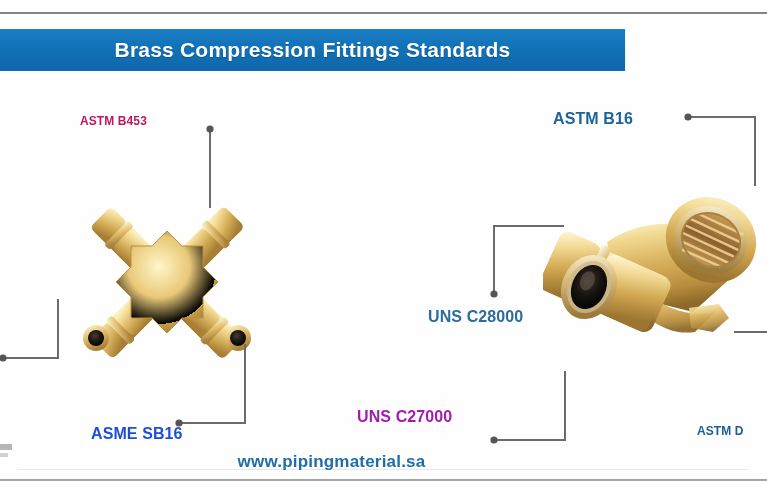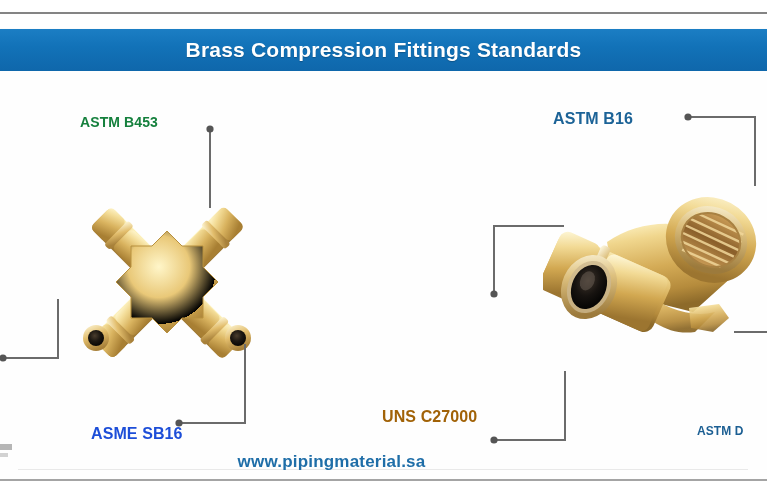--- a/index.html
+++ b/index.html
@@ -19,21 +19,21 @@
     background:#6e6e6e;opacity:.85;
   }
   
   .bottom-rule{
     position:absolute;left:0;top:479px;width:767px;height:2px;
     background:#9a9a9a;opacity:.9;
   }
 
   
   .banner{
-    position:absolute;left:0;top:29px;width:767px;height:42px;
+    position:absolute;left:0;top:29px;width:625px;height:42px;
     background:linear-gradient(180deg,#1b7ec4 0%,#1272b8 42%,#0f67ab 100%);
     box-shadow:0 1px 2px rgba(0,0,0,.18);
     display:flex;align-items:center;justify-content:center;
   }
   .banner-title{
     color:#ffffff;font-size:21px;font-weight:bold;letter-spacing:.2px;
     text-shadow:0 1px 1px rgba(0,0,0,.22);
     white-space:nowrap;
   }
 
@@ -45,25 +45,25 @@
   .faint-divider{
     position:absolute;left:18px;top:398px;width:730px;height:1px;
     background:#e9e9e9;
   }
 
   
   .label{
     position:absolute;font-weight:bold;white-space:nowrap;
     font-size:15.5px;letter-spacing:.1px;
   }
-  .lbl-astm-b453{left:80px;top:114px;color:#15803d;font-size:14px;}
+  .lbl-astm-b453{left:80px;top:114px;color:#be185d;font-size:12px;}
   .lbl-asme-sb16{left:91px;top:425px;color:#1d4ed8;font-size:16px;}
   .lbl-astm-b16{left:553px;top:110px;color:#1c6397;font-size:16px;text-align:right;}
   .lbl-uns-c28000{left:428px;top:308px;color:#2a6d9e;font-size:16px;}
-  .lbl-uns-c27000{left:382px;top:408px;color:#a16207;font-size:16px;}
+  .lbl-uns-c27000{left:357px;top:408px;color:#a21caf;font-size:16px;}
   .lbl-astm-d{left:697px;top:424px;color:#1c5f93;font-size:12px;}
 
   
   .leaders{position:absolute;left:0;top:0;width:767px;height:500px;}
 
   
   .site-url{
     position:absolute;left:0;top:452px;width:663px;text-align:center;
     color:#1f6ea8;font-size:17px;font-weight:bold;letter-spacing:.2px;
   }
@@ -293,20 +293,21 @@
       <circle cx="3" cy="358" r="3.6"></circle>
       <circle cx="688" cy="117" r="3.6"></circle>
       <circle cx="494" cy="294" r="3.6"></circle>
       <circle cx="494" cy="440" r="3.6"></circle>
     </g>
   </svg>
 
   <div class="label lbl-astm-b453">ASTM B453</div>
   <div class="label lbl-asme-sb16">ASME SB16</div>
   <div class="label lbl-astm-b16">ASTM B16</div>
+  <div class="label lbl-uns-c28000">UNS C28000</div>
   <div class="label lbl-uns-c27000">UNS C27000</div>
   <div class="label lbl-astm-d">ASTM D</div>
 
   <div class="corner-logo">
 
     <div class="sub1"></div>
     <div class="sub2"></div>
   </div>
 
   <div class="site-url">www.pipingmaterial.sa</div>

